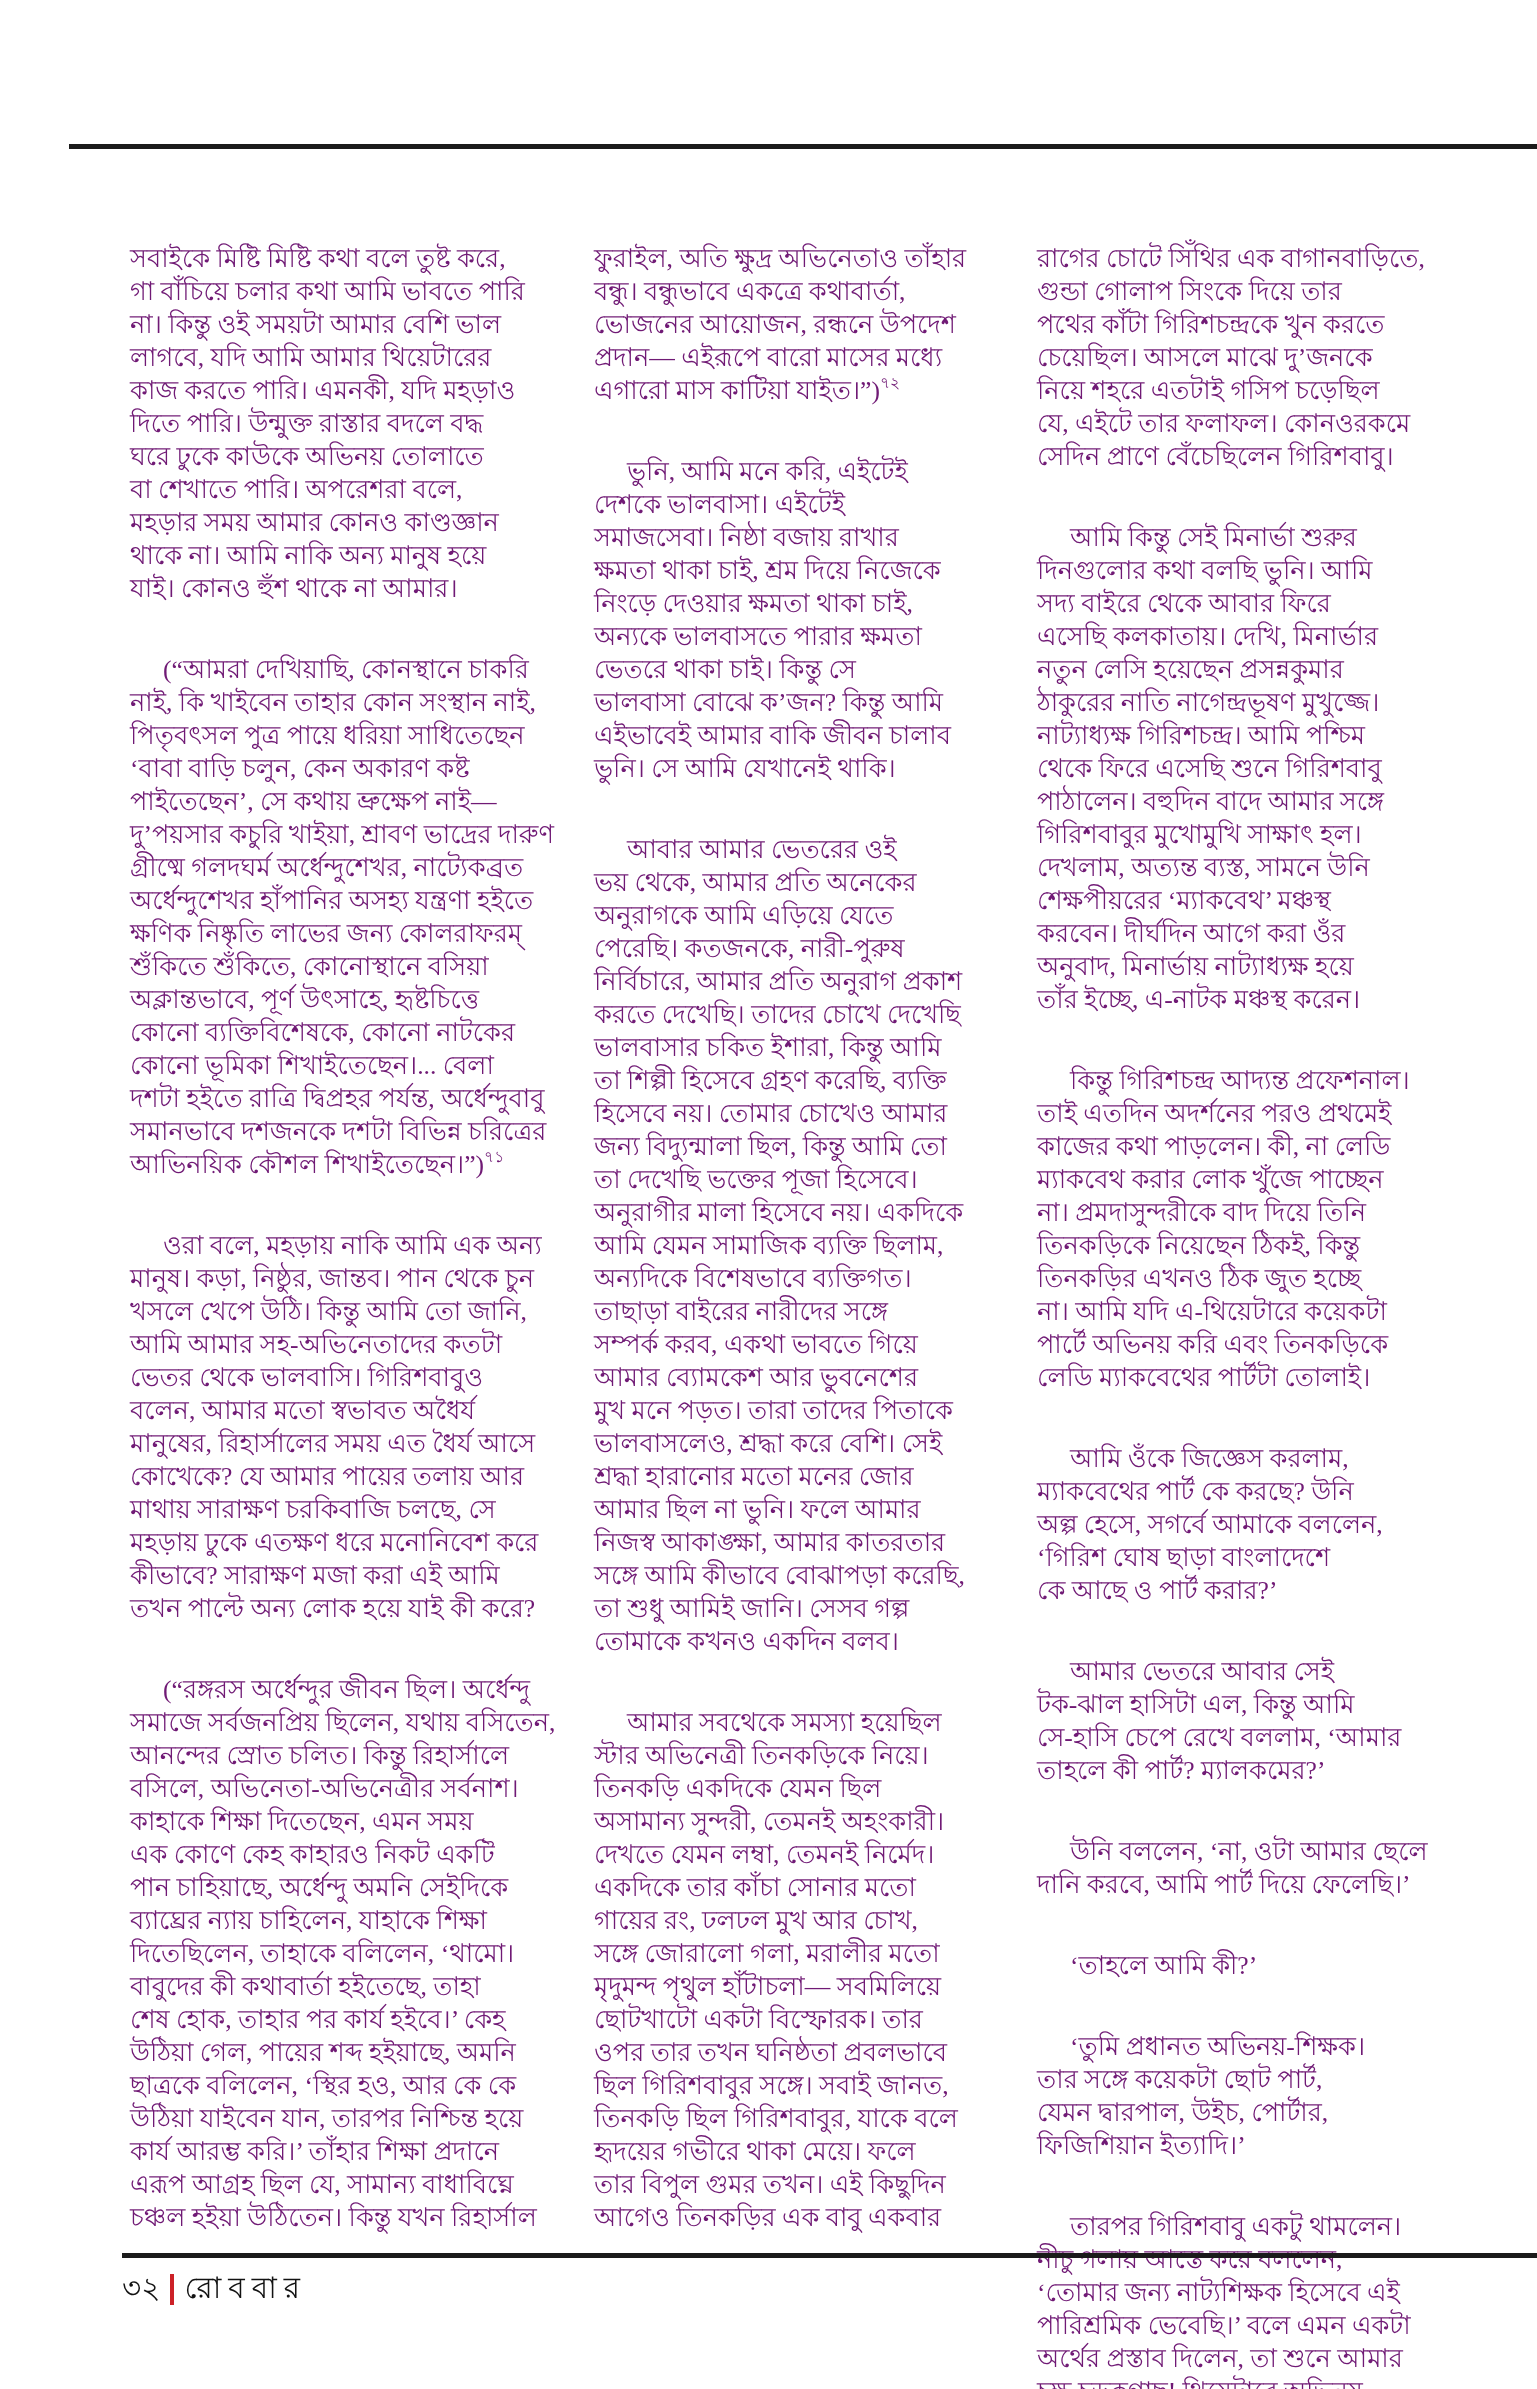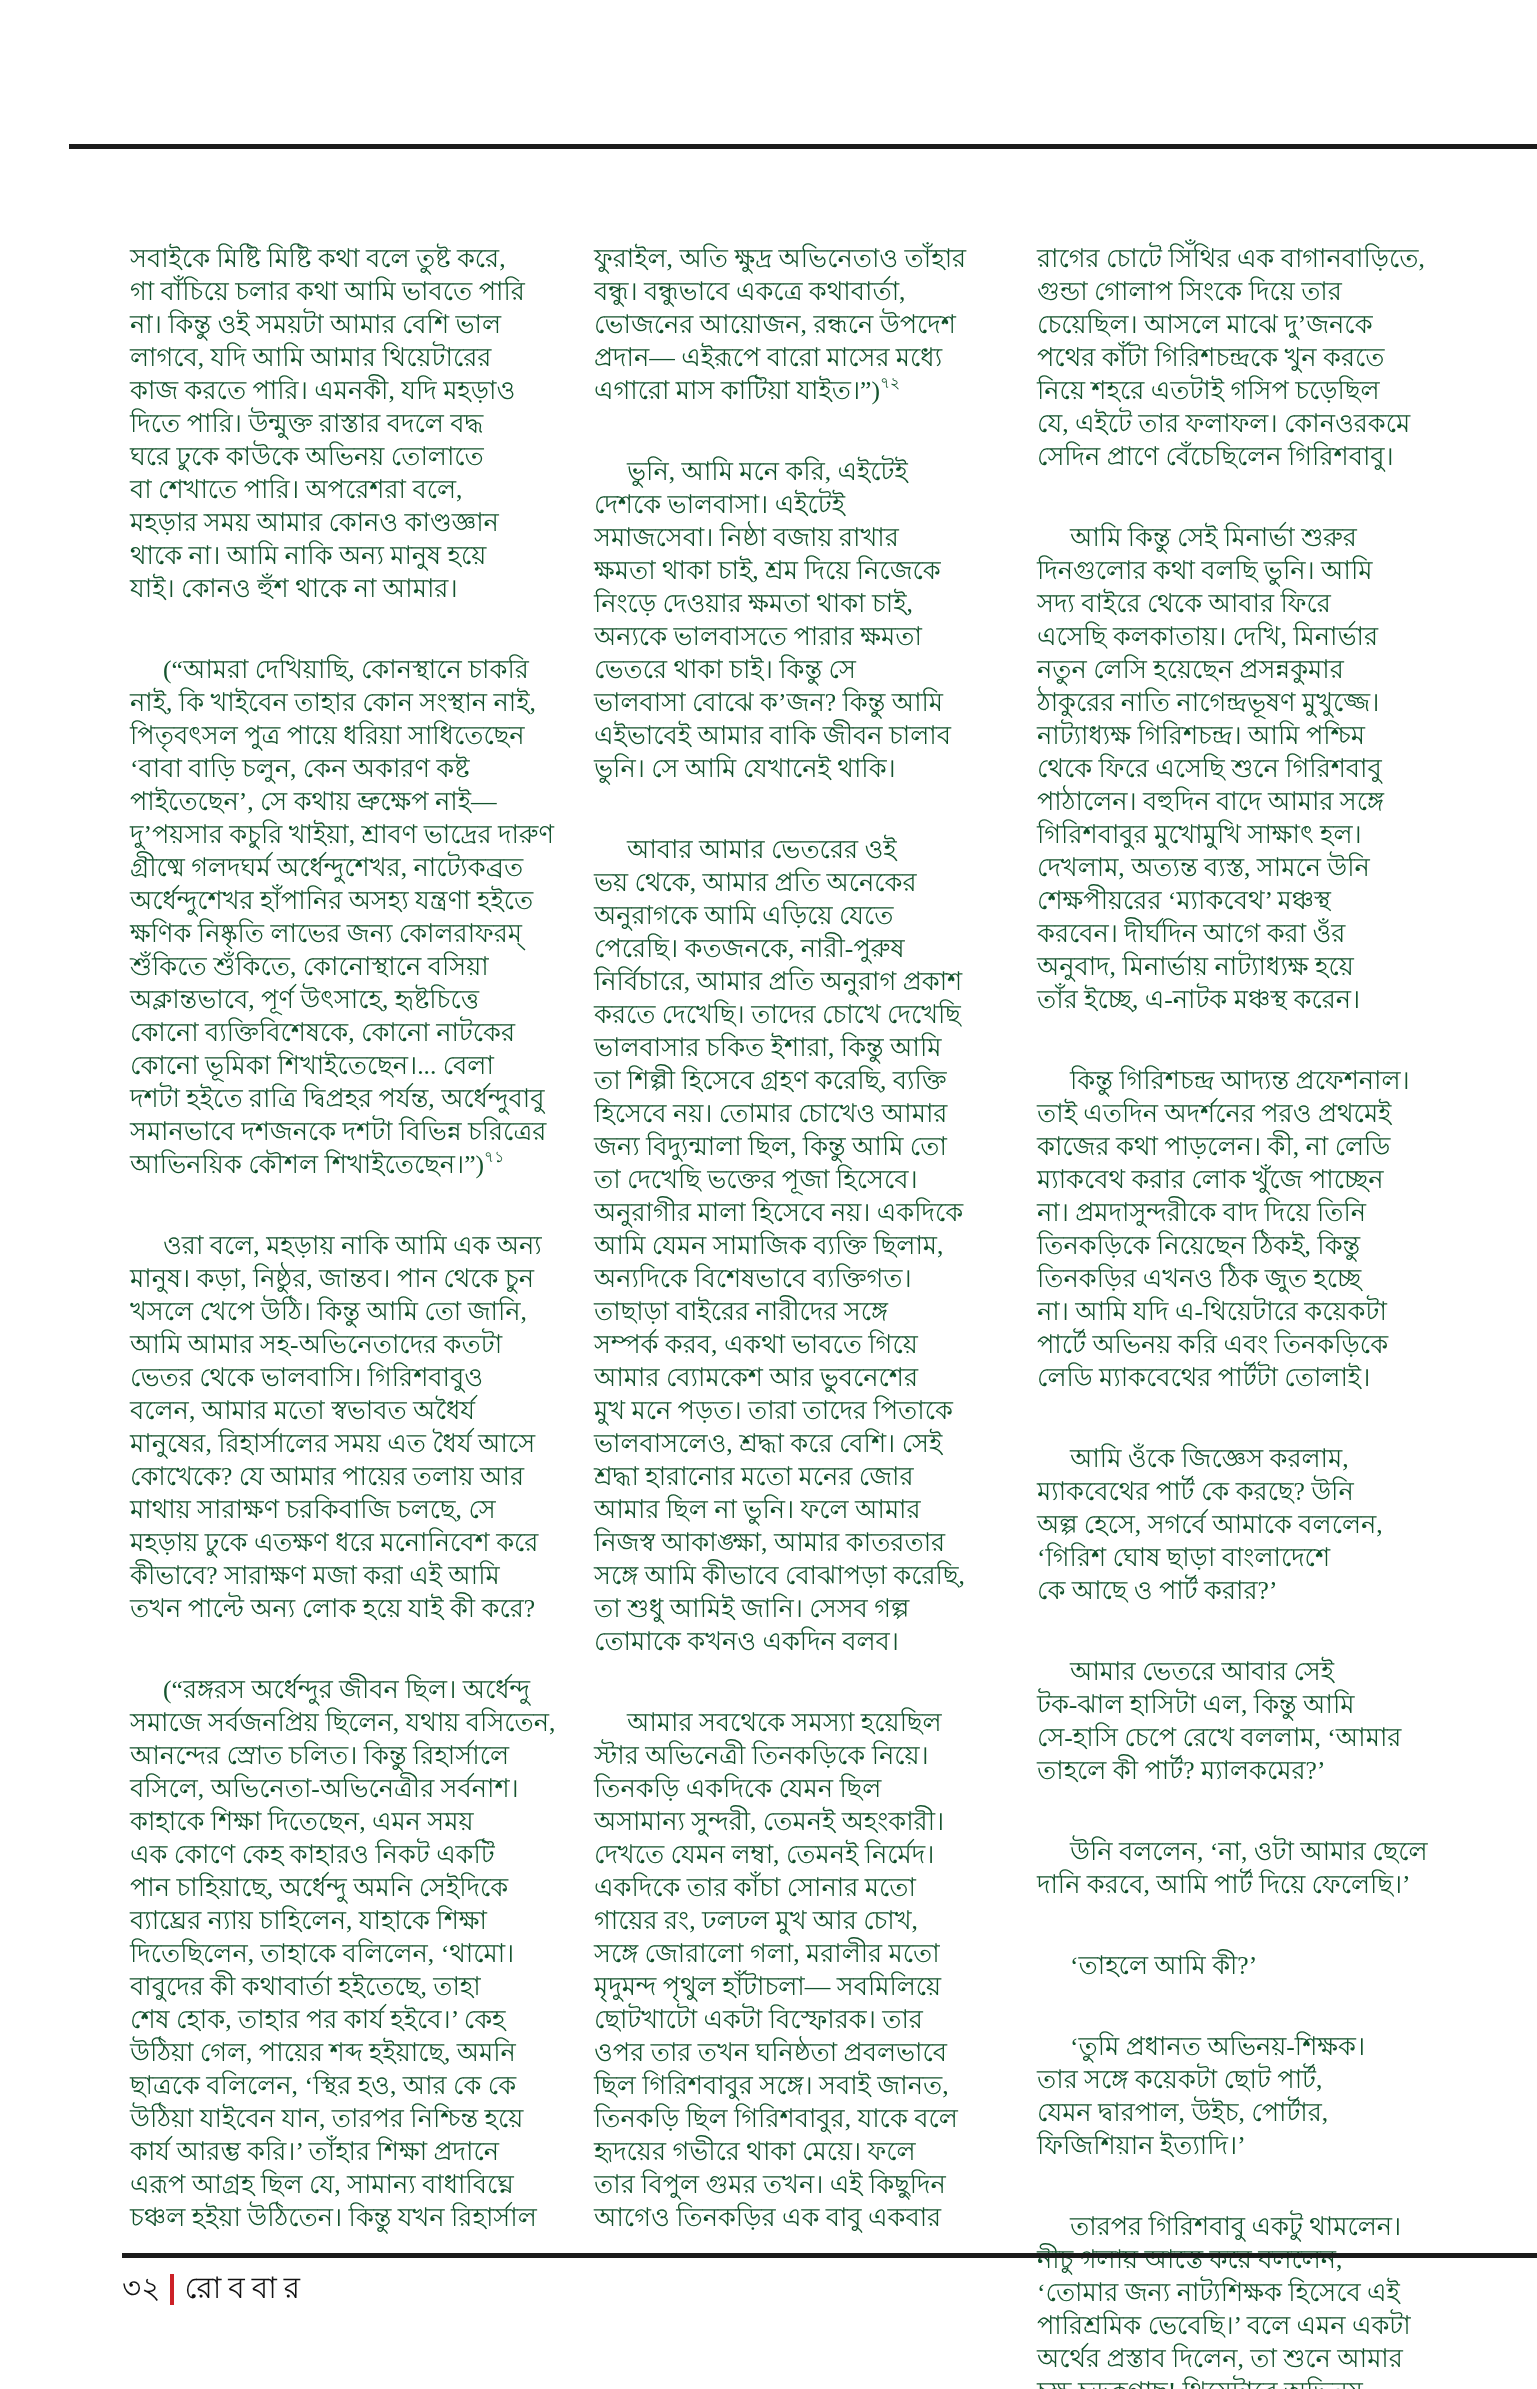--- a/index.html
+++ b/index.html
@@ -8,21 +8,21 @@
     background:#ffffff;
     position:relative;
     overflow:hidden;
     font-family:"Liberation Serif", serif;
   }
   .rule{position:absolute;background:#1b1b1b;}
   #header-rule{left:69px;top:144px;width:1469px;height:5.4px;}
   #footer-rule{left:122px;top:2253px;width:1416px;height:4.7px;}
   .col{
     position:absolute;top:242px;
-    color:#14532d;
+    color:#701a75;
     font-size:25.6px;
     line-height:33px;
   }
   #col-1{left:130px;width:457px;}
   #col-2{left:594px;width:438px;}
   #col-3{left:1037px;width:448px;}
   .ln{height:33px;white-space:nowrap;}
   .ln.indent{padding-left:33px;margin-top:48px;}
   sup{font-size:15.5px;line-height:0;vertical-align:11px;text-align:center;}
   #footer{
@@ -153,22 +153,22 @@
     <div class="ln">ওপর তার তখন ঘনিষ্ঠতা প্রবলভাবে</div>
     <div class="ln">ছিল গিরিশবাবুর সঙ্গে। সবাই জানত,</div>
     <div class="ln">তিনকড়ি ছিল গিরিশবাবুর, যাকে বলে</div>
     <div class="ln">হৃদয়ের গভীরে থাকা মেয়ে। ফলে</div>
     <div class="ln">তার বিপুল গুমর তখন। এই কিছুদিন</div>
     <div class="ln">আগেও তিনকড়ির এক বাবু একবার</div>
   </div>
 <div id="col-3" class="col">
     <div class="ln">রাগের চোটে সিঁথির এক বাগানবাড়িতে,</div>
     <div class="ln">গুন্ডা গোলাপ সিংকে দিয়ে তার</div>
+    <div class="ln">পথের কাঁটা গিরিশচন্দ্রকে খুন করতে</div>
     <div class="ln">চেয়েছিল। আসলে মাঝে দু’জনকে</div>
-    <div class="ln">পথের কাঁটা গিরিশচন্দ্রকে খুন করতে</div>
     <div class="ln">নিয়ে শহরে এতটাই গসিপ চড়েছিল</div>
     <div class="ln">যে, এইটে তার ফলাফল। কোনওরকমে</div>
     <div class="ln">সেদিন প্রাণে বেঁচেছিলেন গিরিশবাবু।</div>
     <div class="ln indent">আমি কিন্তু সেই মিনার্ভা শুরুর</div>
     <div class="ln">দিনগুলোর কথা বলছি ভুনি। আমি</div>
     <div class="ln">সদ্য বাইরে থেকে আবার ফিরে</div>
     <div class="ln">এসেছি কলকাতায়। দেখি, মিনার্ভার</div>
     <div class="ln">নতুন লেসি হয়েছেন প্রসন্নকুমার</div>
     <div class="ln">ঠাকুরের নাতি নাগেন্দ্রভূষণ মুখুজ্জে।</div>
     <div class="ln">নাট্যাধ্যক্ষ গিরিশচন্দ্র। আমি পশ্চিম</div>

